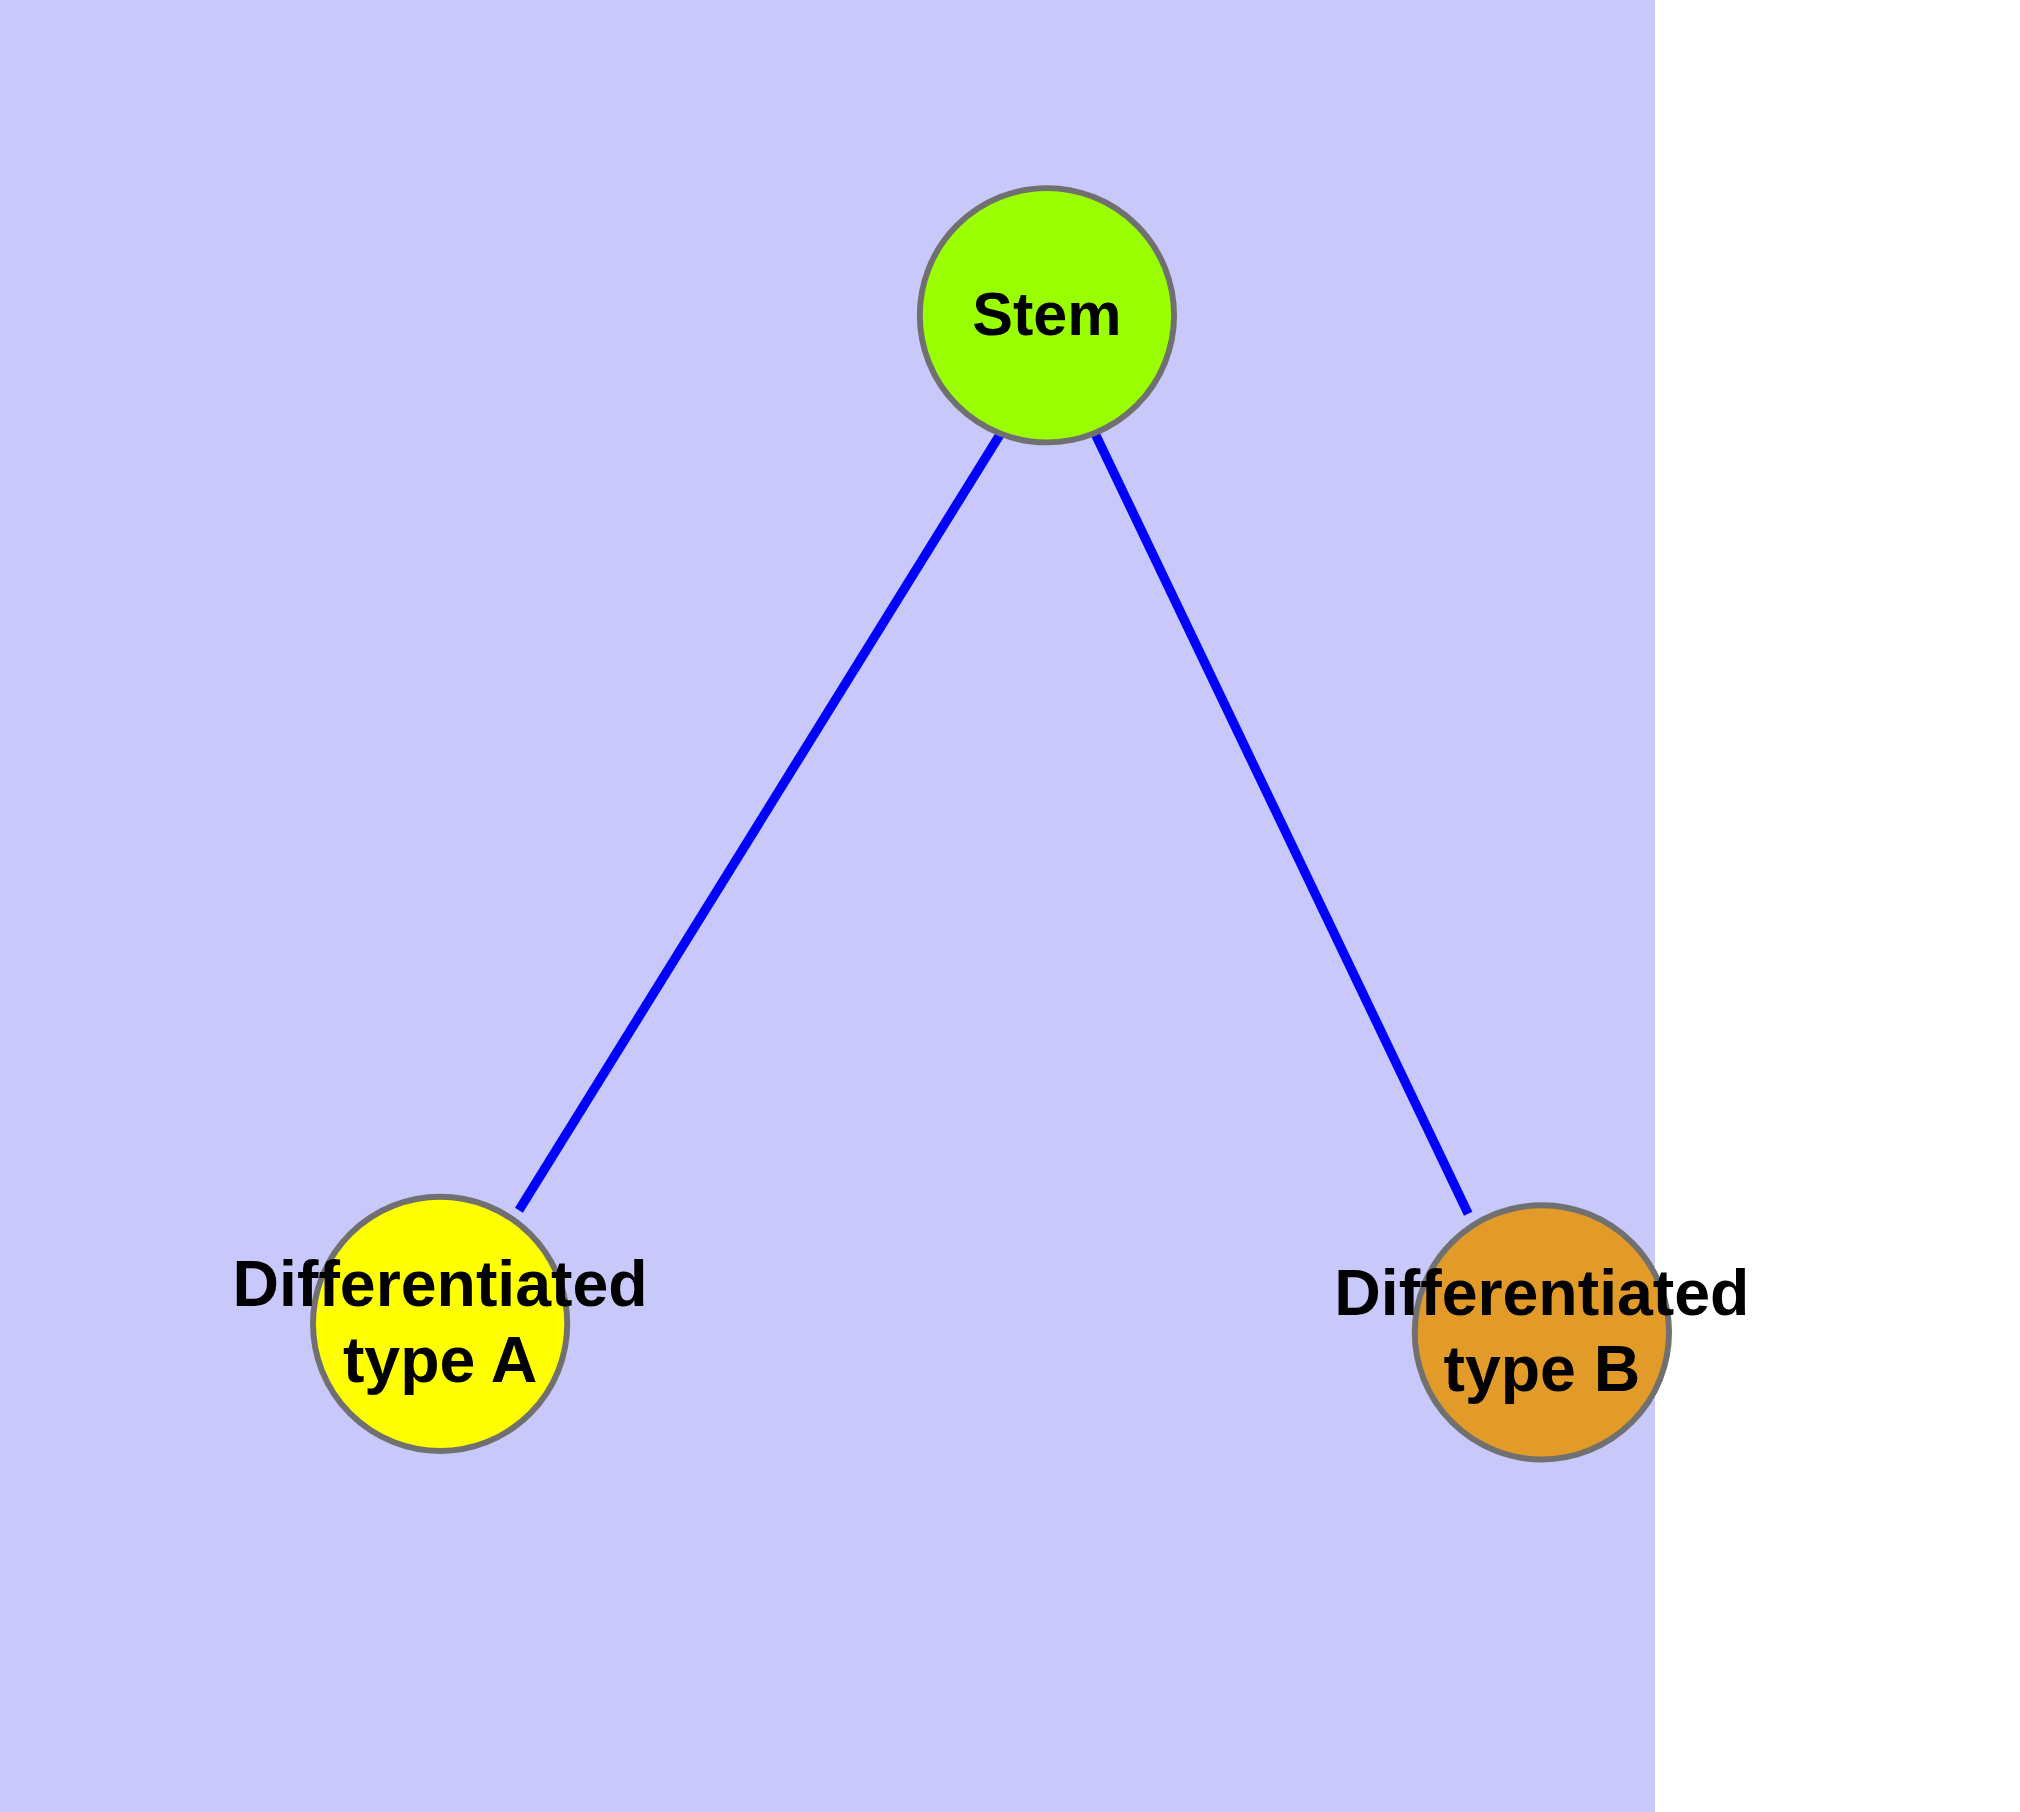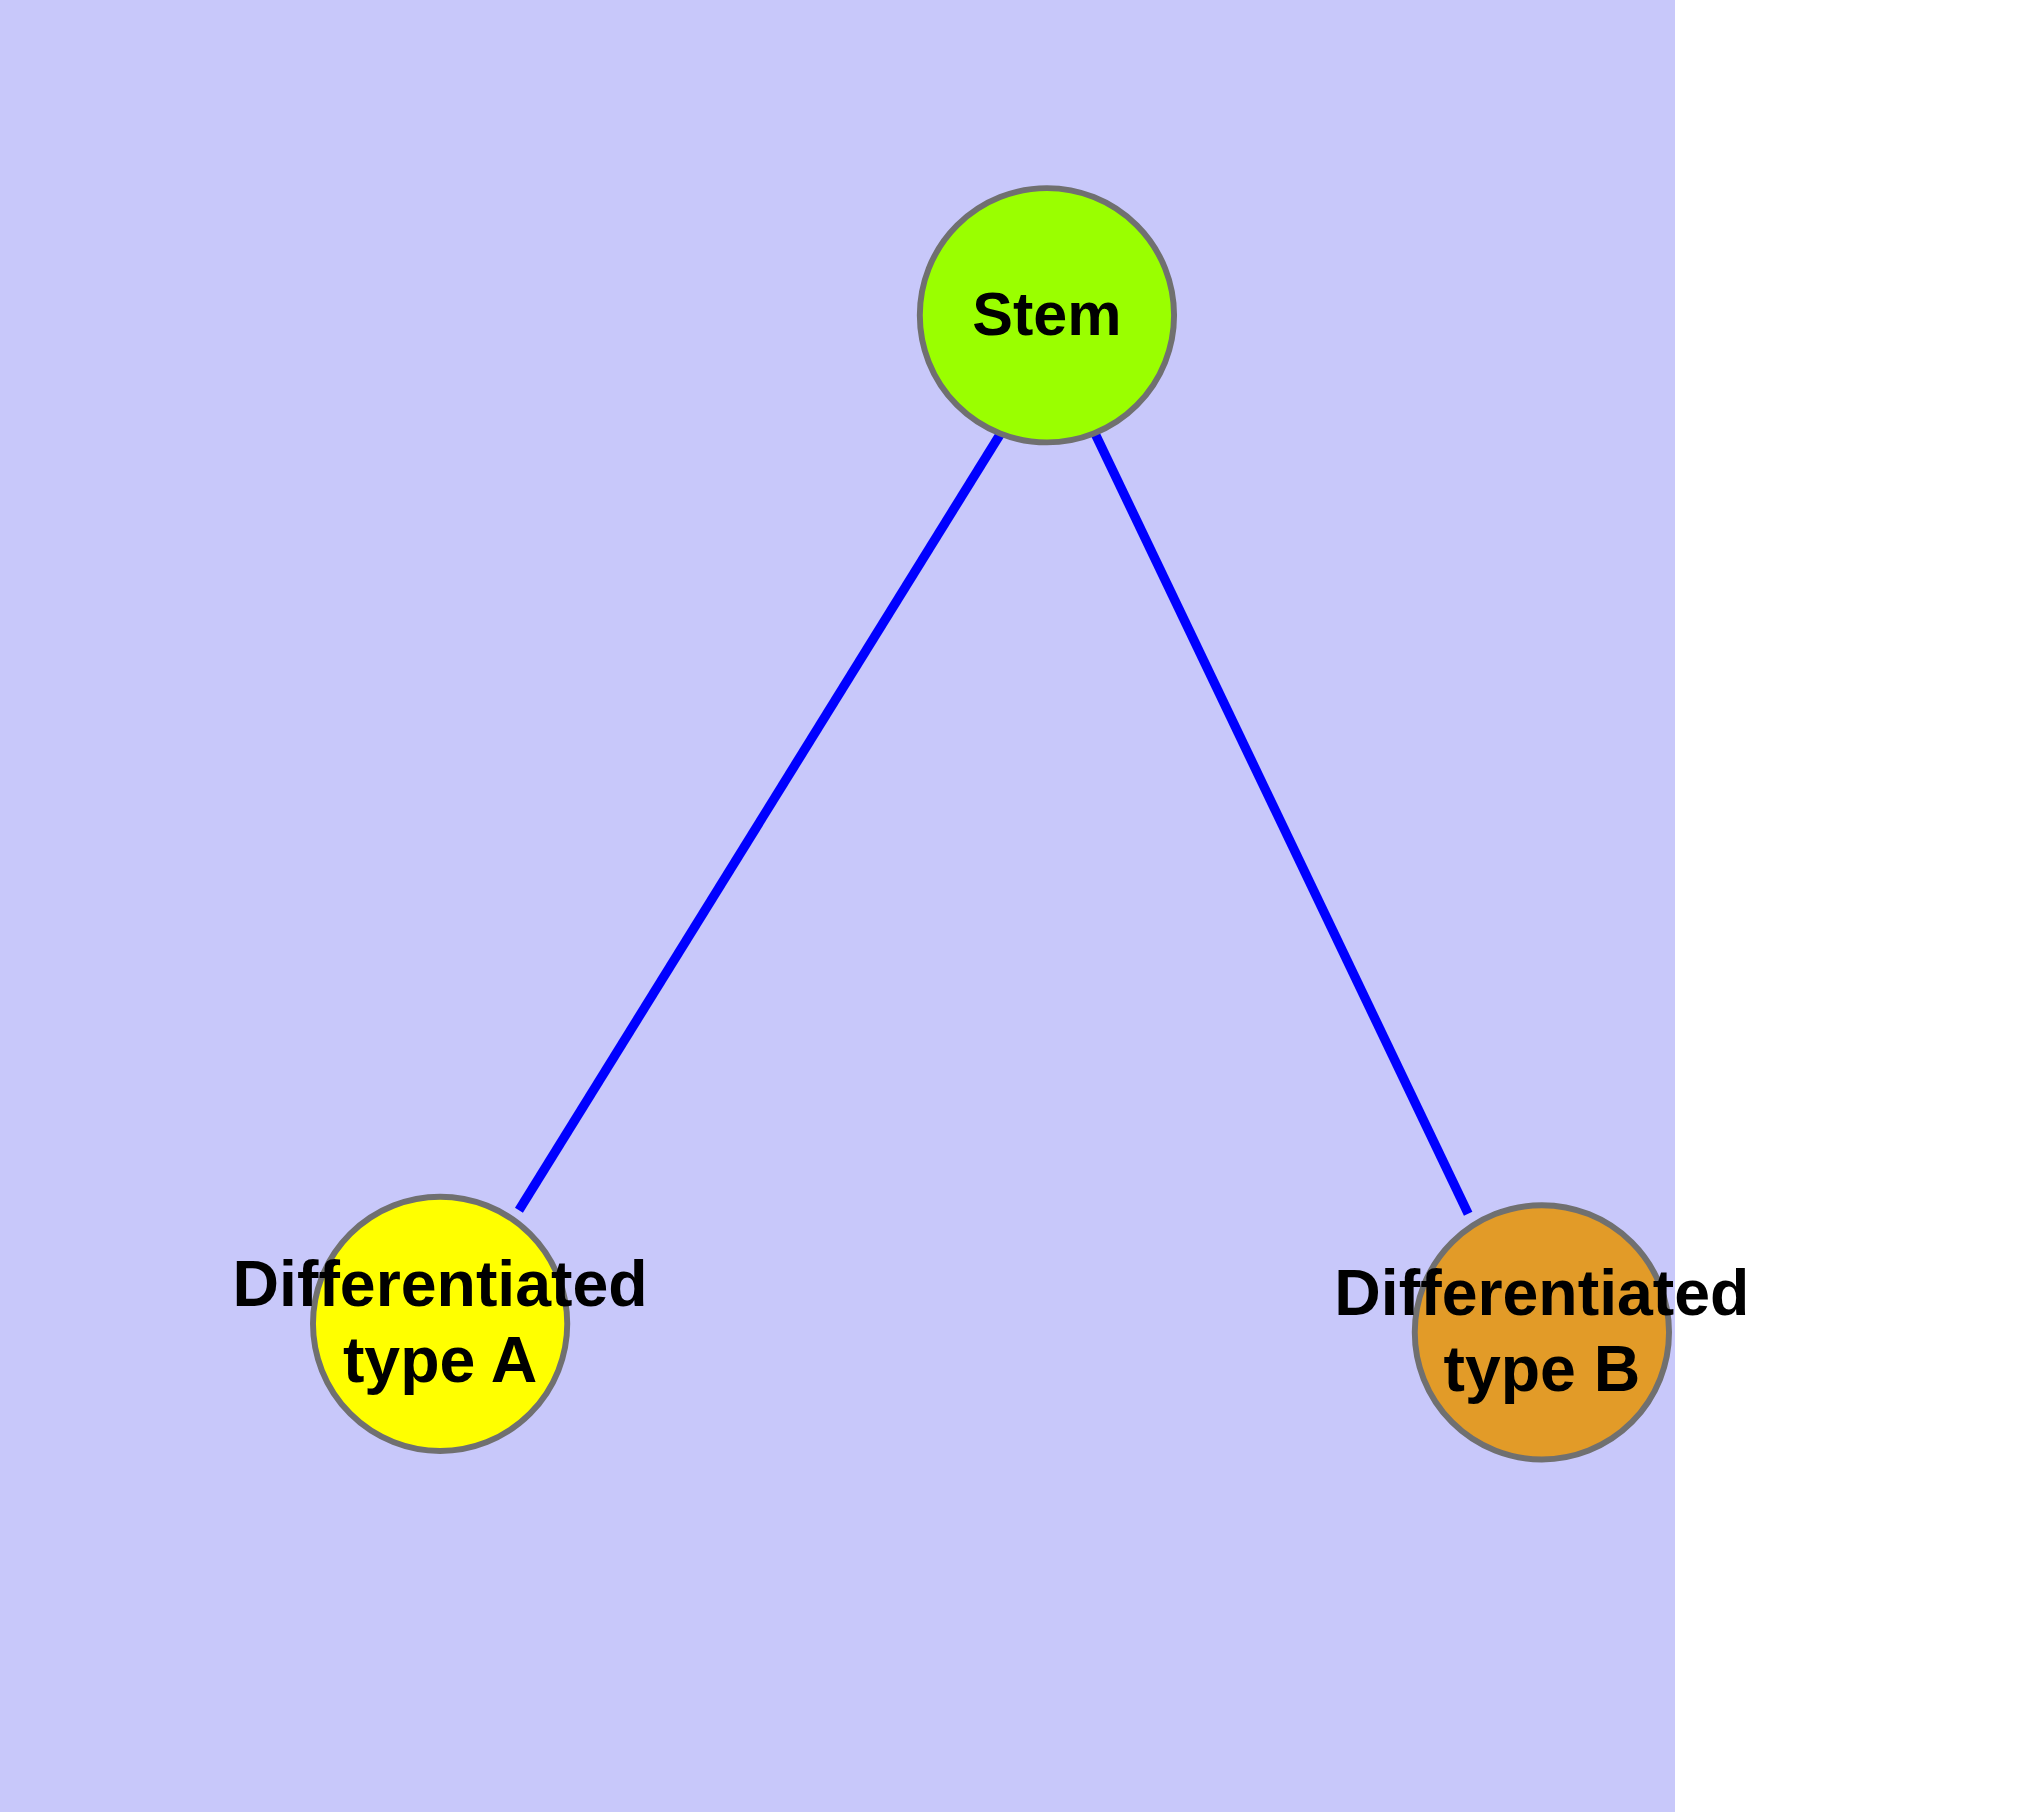--- a/index.html
+++ b/index.html
@@ -10,21 +10,20 @@
     width: 2021px;
     height: 1812px;
     overflow: hidden;
     font-family: "Liberation Sans", sans-serif;
   }
   #diagram-canvas {
     position: relative;
     width: 1655px;
     height: 1812px;
     background: #c8c8fa;
-    padding-left: 20px;
   }
   #graph-svg {
     position: absolute;
     top: 0;
     left: 0;
     width: 2021px;
     height: 1812px;
     display: block;
   }
   .node-label {

